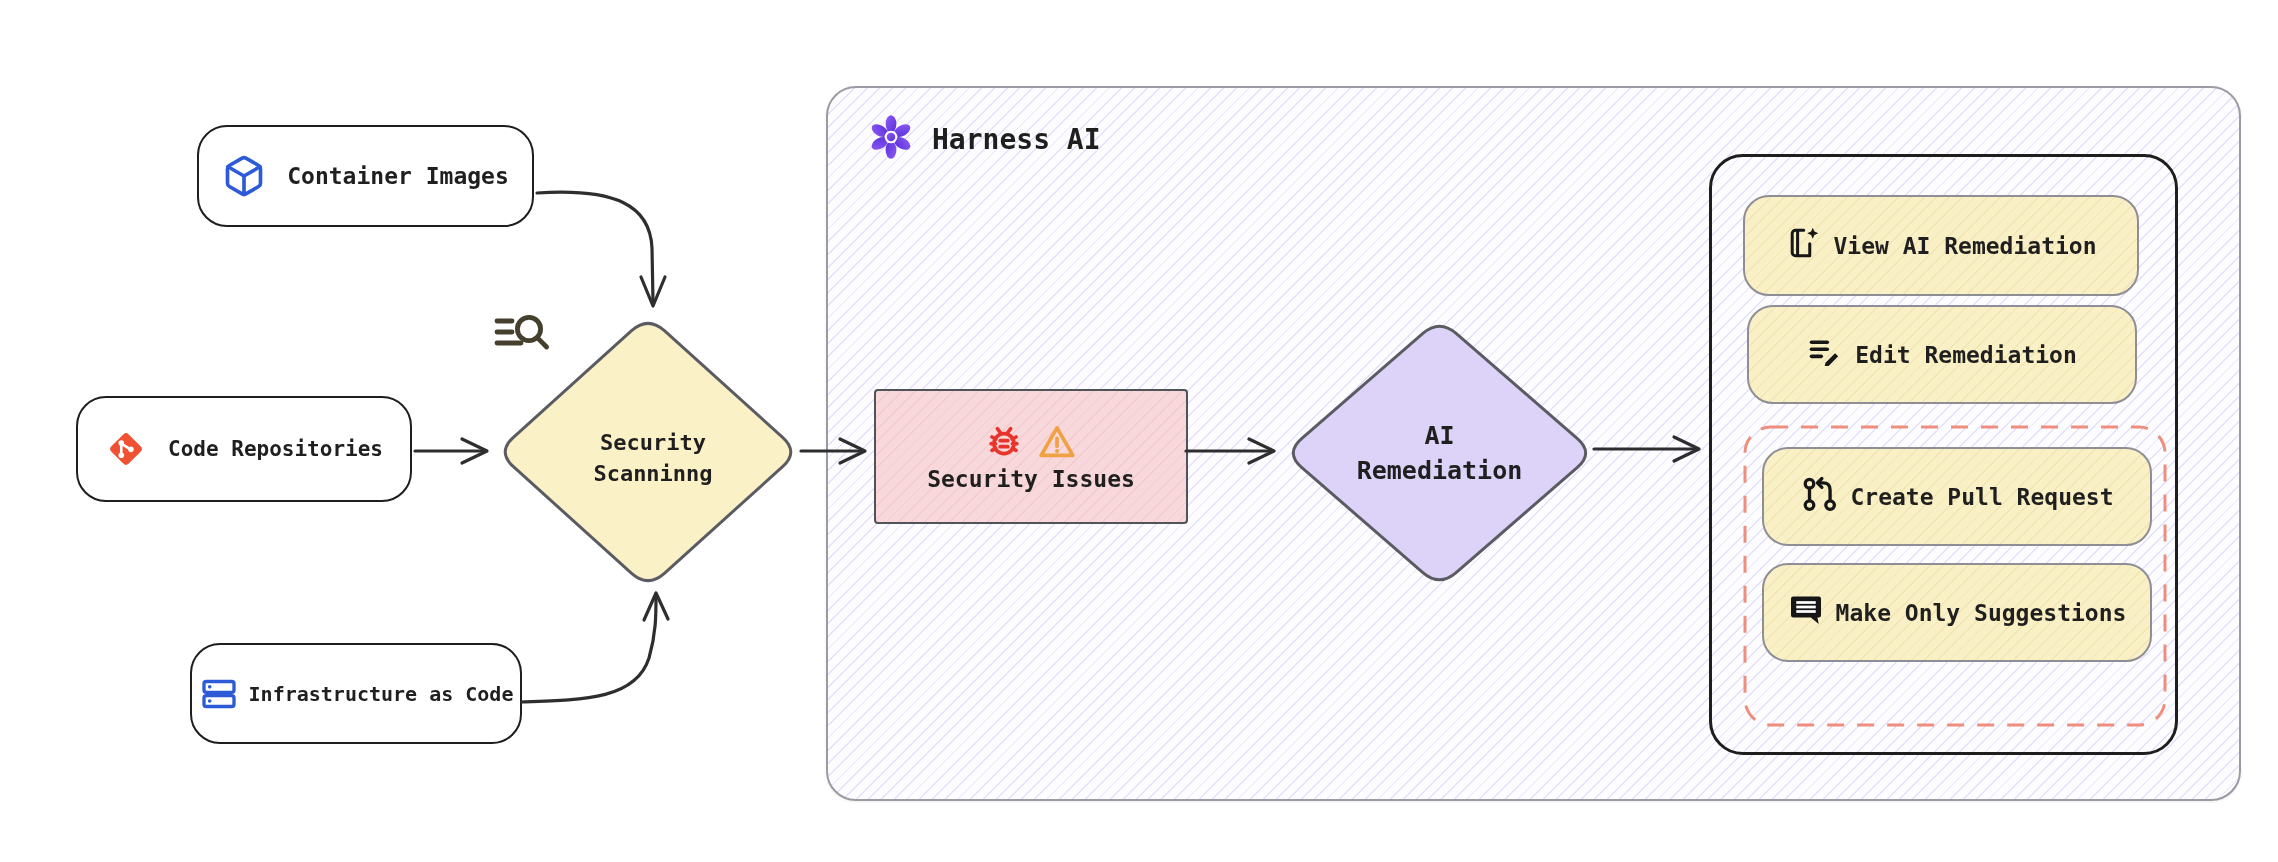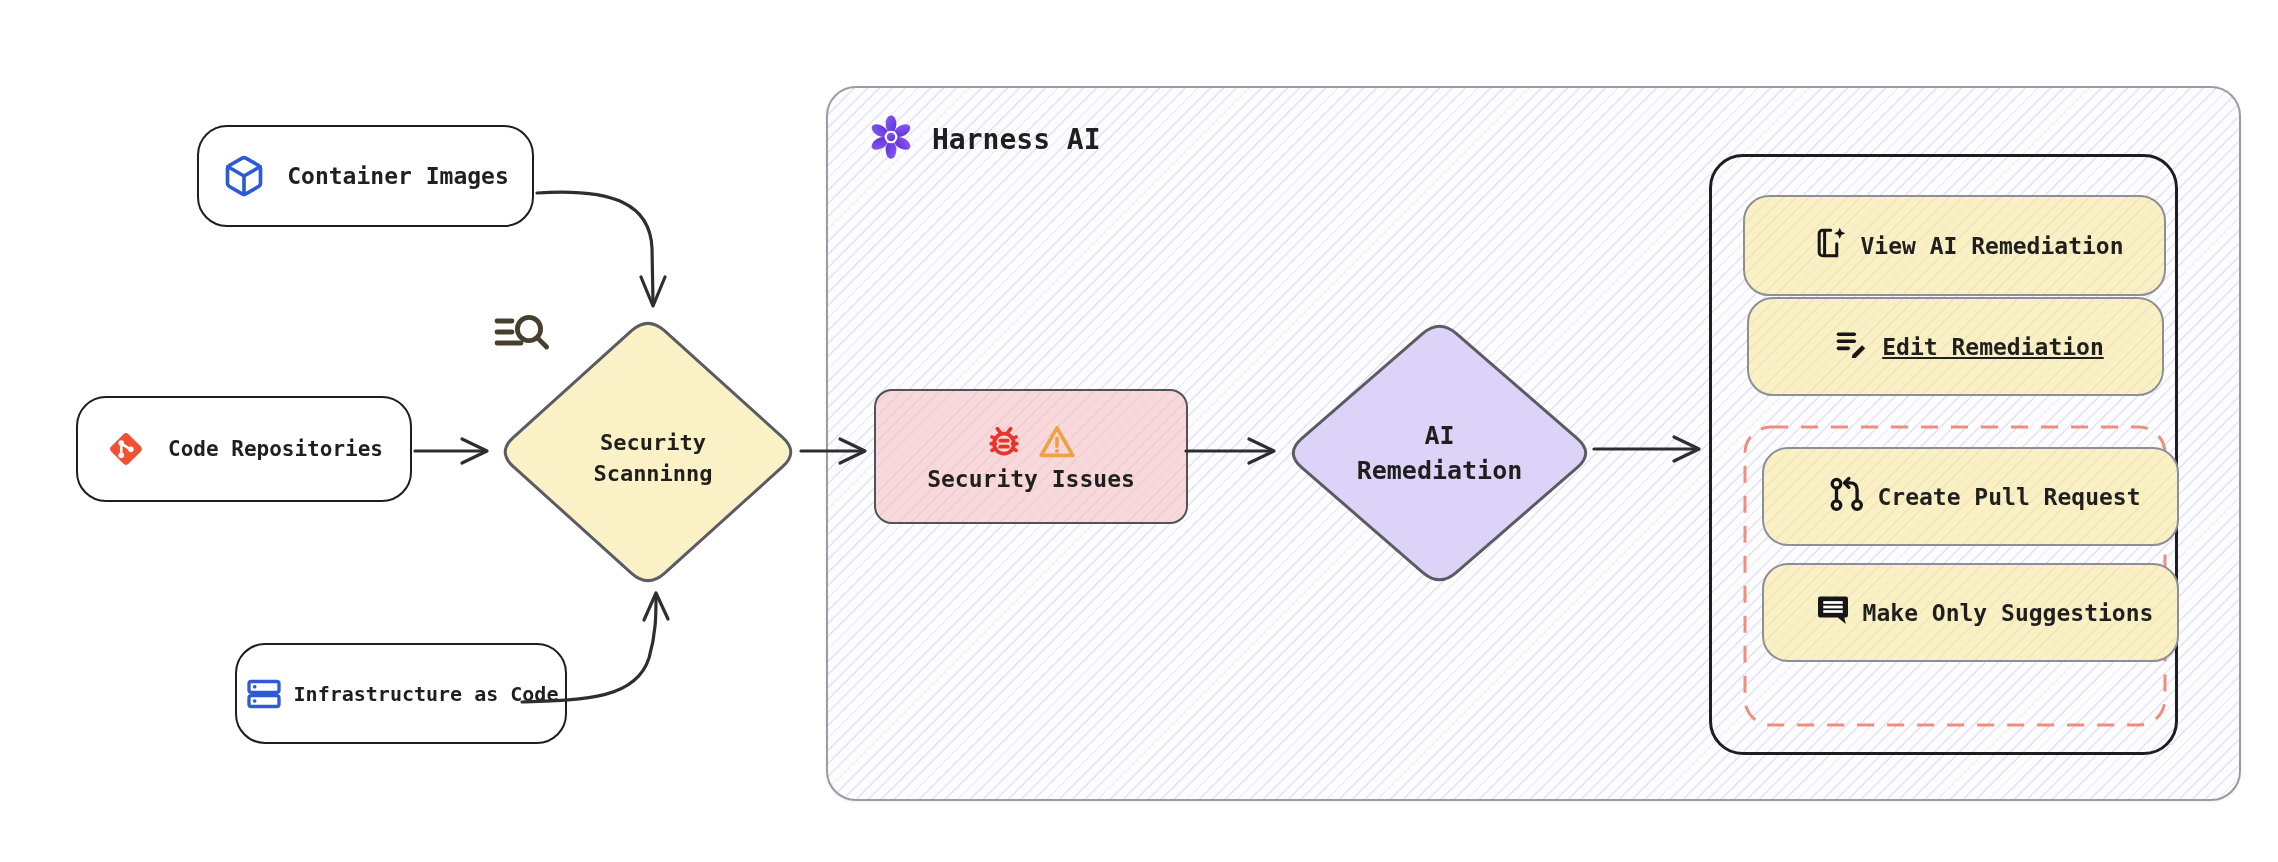--- a/index.html
+++ b/index.html
@@ -31,58 +31,58 @@
       #fdfdff;
     box-shadow:0 1px 3px rgba(0,0,0,0.08);
   }
   .harness-header{
     position:absolute;left:40px;top:26px;display:flex;align-items:center;gap:18px;
   }
   .harness-title{font-size:28px;font-weight:700;}
   
   .issues-box{
     position:absolute;left:46px;top:301px;width:310px;height:131px;
-    border:2.5px solid #52525a;border-radius:18px;
+    border:2.5px solid #52525a;border-radius:4px;
     background:
       repeating-linear-gradient(135deg, rgba(195,95,105,0.10) 0px, rgba(195,95,105,0.10) 1.3px, transparent 1.3px, transparent 9px),
       #f8d8da;
     display:flex;flex-direction:column;align-items:center;justify-content:center;gap:0;
   }
   .issues-icons{display:flex;align-items:center;gap:12px;}
   .issues-label{font-size:23px;font-weight:700;}
   
   .action-panel{
     position:absolute;left:881px;top:66px;width:463px;height:595px;
     border:3px solid #1e1e1e;border-radius:34px;background:transparent;
   }
   .action-btn{
     position:absolute;display:flex;align-items:center;justify-content:center;gap:12px;
     border:2px solid #8e8e96;border-radius:26px;
     background:
       repeating-linear-gradient(135deg, rgba(165,135,45,0.10) 0px, rgba(165,135,45,0.10) 1.3px, transparent 1.3px, transparent 9px),
       #faf0c5;
-    font-size:23px;font-weight:700;padding-left:27px;
+    font-size:23px;font-weight:700;
   }
   .btn-view{left:31px;top:38px;width:392px;height:97px;}
-  .btn-edit{left:35px;top:140px;width:386px;height:95px;text-decoration:underline;}
+  .btn-edit{left:35px;top:148px;width:386px;height:95px;}
   .dashed-group{position:absolute;left:31px;top:268px;width:424px;height:302px;}
   .dashed-group > svg.dash-border{position:absolute;left:0;top:0;}
   .btn-create{left:19px;top:22px;width:386px;height:95px;}
   .btn-make{left:19px;top:138px;width:386px;height:95px;}
   .repo-note{
     position:absolute;left:0;top:250px;width:100%;text-align:center;
     font-size:22px;font-weight:700;color:#1f1f1f;
   }
   
   .arrows{position:absolute;left:0;top:0;pointer-events:none;z-index:6;}
   .arrows path{stroke:#2e2e30;stroke-width:3.2;fill:none;stroke-linecap:round;stroke-linejoin:round;}
   
   .lbl-container{font-size:23px;}
   .lbl-repos{font-size:21px;}
-  .lbl-infra{font-size:20px;margin-left:45px;}
+  .lbl-infra{font-size:20px;}
   .scan-label{font-size:22px;line-height:1.4;margin-left:10px;}
   .rem-label{font-size:25px;line-height:1.4;}
 </style>
 </head>
 <body>
 
 <div class="canvas">
 
   <svg class="arrows" width="2278" height="862">
     <path d="M 537 193 C 615 188 650 205 652 248 L 653 301"></path>

